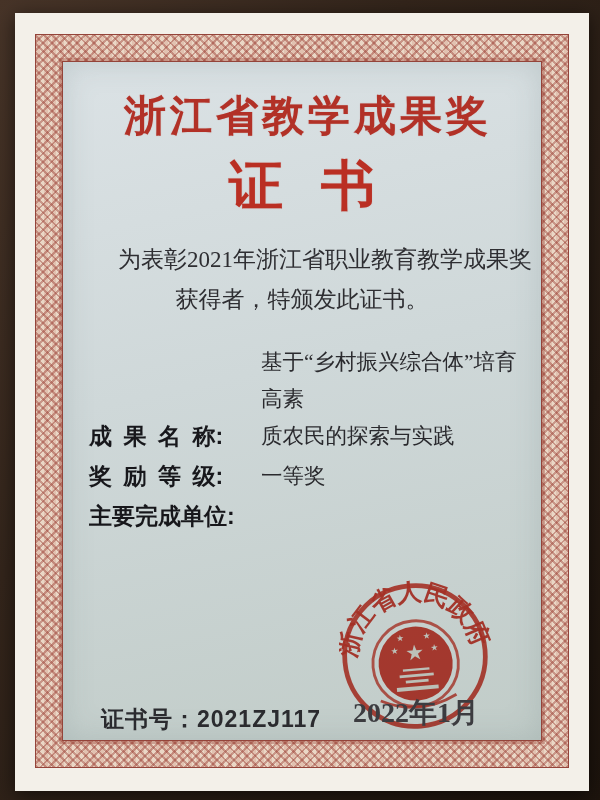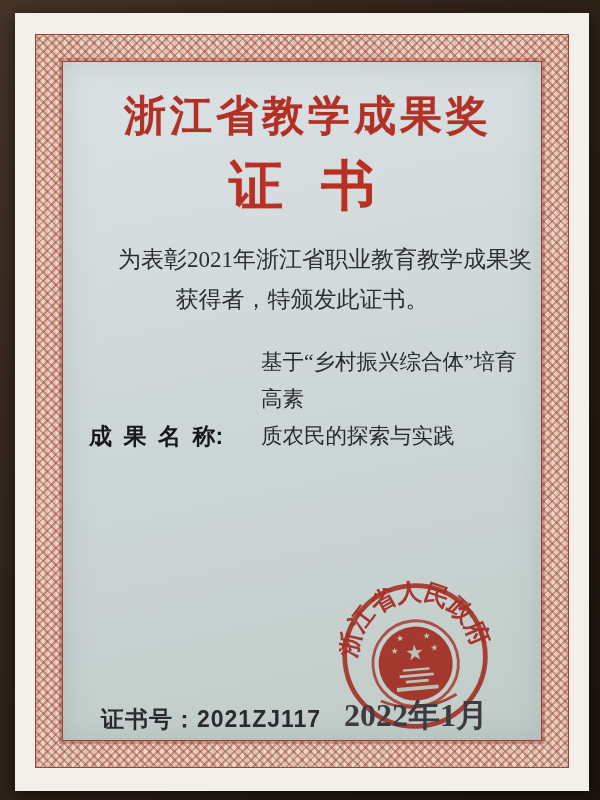--- a/index.html
+++ b/index.html
@@ -95,21 +95,21 @@
     width: 152px; height: 152px;
     opacity: .92;
     mix-blend-mode: multiply;
   }
   .date {
     position: absolute;
     left: 273px; top: 632px;
     width: 160px;
     text-align: center;
     font-family: "Liberation Serif", serif;
-    font-size: 32px;
+    font-size: 28px;
     font-weight: bold;
     color: #3c3c40;
     z-index: 3;
   }
   .cert-no {
     position: absolute;
     left: 38px; top: 642px;
     font-size: 23px;
     font-weight: bold;
     color: #2b2b2f;
@@ -128,20 +128,25 @@
       <p class="intro">为表彰2021年浙江省职业教育教学成果奖
 获得者，特颁发此证书。</p>
 
       <div class="fields">
         <div class="field-row">
           <span class="field-label">成 果 名 称:</span>
           <span class="field-value">基于“乡村振兴综合体”培育高素
 质农民的探索与实践</span>
         </div>
         <div class="field-row">
+          <span class="field-label">奖 励 等 级:</span>
+          <span class="field-value">一等奖</span>
+        </div>
+        <div class="field-row">
+          <span class="field-label">主要完成单位:</span>
         </div>
       </div>
 
       <svg class="seal" viewBox="0 0 160 160">
         <g transform="rotate(-5 80 80)">
           <circle cx="80" cy="80" r="74" fill="none" stroke="#cf2a1c" stroke-width="5" opacity=".9"></circle>
           <path id="sealArc" d="M 26,114 A 62,62 0 1 1 134,114" fill="none"></path>
           <text font-size="26" font-weight="bold" font-family="Liberation Serif, serif" fill="#cf2a1c" opacity=".95">
             <textPath href="#sealArc" startOffset="50%" text-anchor="middle">浙江省人民政府</textPath>
           </text>

